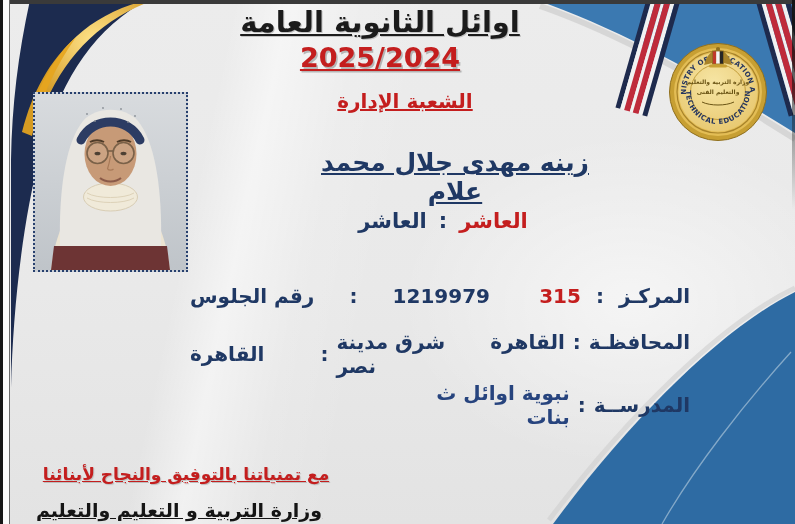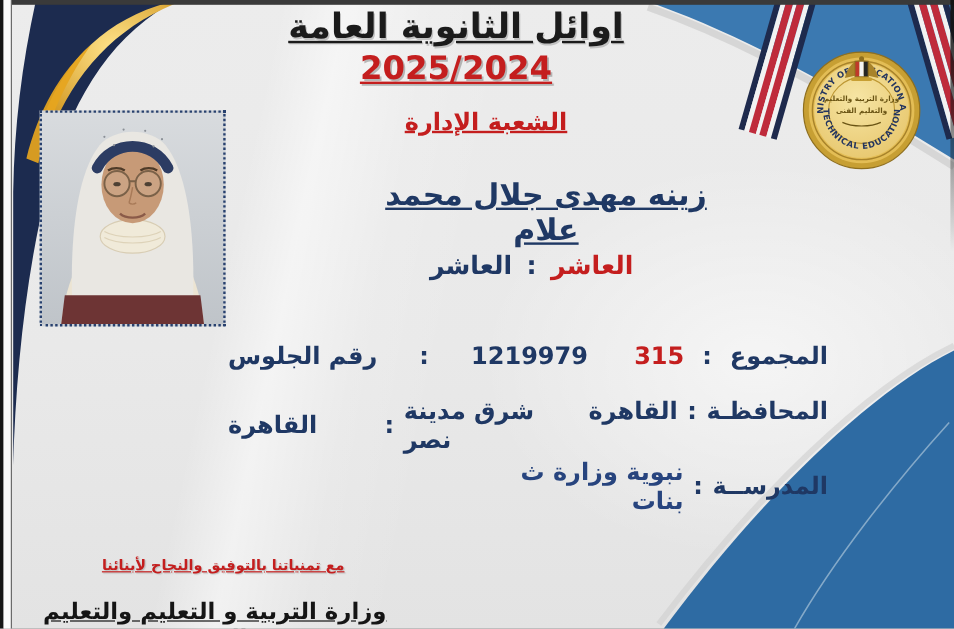--- a/index.html
+++ b/index.html
@@ -30,21 +30,21 @@
   .name{left:290px;width:330px;top:149px;font-size:25px;color:#1f3864;}
   .row{position:absolute;z-index:4;display:flex;align-items:center;font-weight:bold;font-size:20px;color:#1f3864;column-gap:8px;}
   .rank-row{left:318px;width:250px;top:209px;justify-content:center;font-size:21px;column-gap:12px;}
   .row-left{left:190px;width:300px;direction:ltr;justify-content:space-between;}
   .row-right{right:105px;width:300px;direction:rtl;justify-content:flex-start;}
   .rowA{top:284px;} .rowB{top:330px;} .rowC{top:381px;}
   .val-red{color:#c41e1e;}
   .val-blue{color:#27447e;}
   .gap-lg{column-gap:15px;}
   .lbl-wide{margin-right:48px;}
-  .wishes{left:36px;width:300px;top:465px;font-size:12px;color:#c41e1e;text-shadow:1px 1px 1px #bdbdbd;text-align:center;}
+  .wishes{left:36px;width:300px;top:465px;font-size:17px;color:#c41e1e;text-shadow:1px 1px 1px #bdbdbd;text-align:center;}
   .ministry{left:18px;width:322px;top:500px;font-size:19px;color:#151515;}
 </style>
 </head>
 <body>
 
 <div class="card">
 
   <svg class="decor" width="795" height="524" viewBox="0 0 795 524">
     <defs>
       <radialGradient id="goldgrad" cx="50%" cy="40%" r="70%">
@@ -173,21 +173,21 @@
   <div class="t section">الشعبة الإدارة</div>
   <div class="t name">زينه مهدى جلال محمد علام</div>
 
   <div class="row rank-row">
     <span>العاشر</span>
     <span>:</span>
     <span class="val-red">العاشر</span>
   </div>
 
   <div class="row row-right rowA gap-lg">
-    <span>المجموع</span>
+    <span>المركـز</span>
     <span>:</span>
     <span class="val-red">315</span>
   </div>
   <div class="row row-left rowA">
     <span>رقم الجلوس</span>
     <span>:</span>
     <span>1219979</span>
   </div>
 
   <div class="row row-right rowB">
@@ -197,19 +197,19 @@
   </div>
   <div class="row row-left rowB">
     <span class="lbl-wide">القاهرة</span>
     <span>:</span>
     <span>شرق مدينة نصر</span>
   </div>
 
   <div class="row row-right rowC">
     <span>المدرســة</span>
     <span>:</span>
-    <span class="val-blue">نبوية وزارة ث بنات</span>
+    <span class="val-blue">نبوية اوائل ث بنات</span>
   </div>
 
   <div class="t wishes">مع تمنياتنا بالتوفيق والنجاح لأبنائنا</div>
   <div class="t ministry">وزارة التربية و التعليم والتعليم الفنى</div>
 
 </div>
 
 </body></html>

